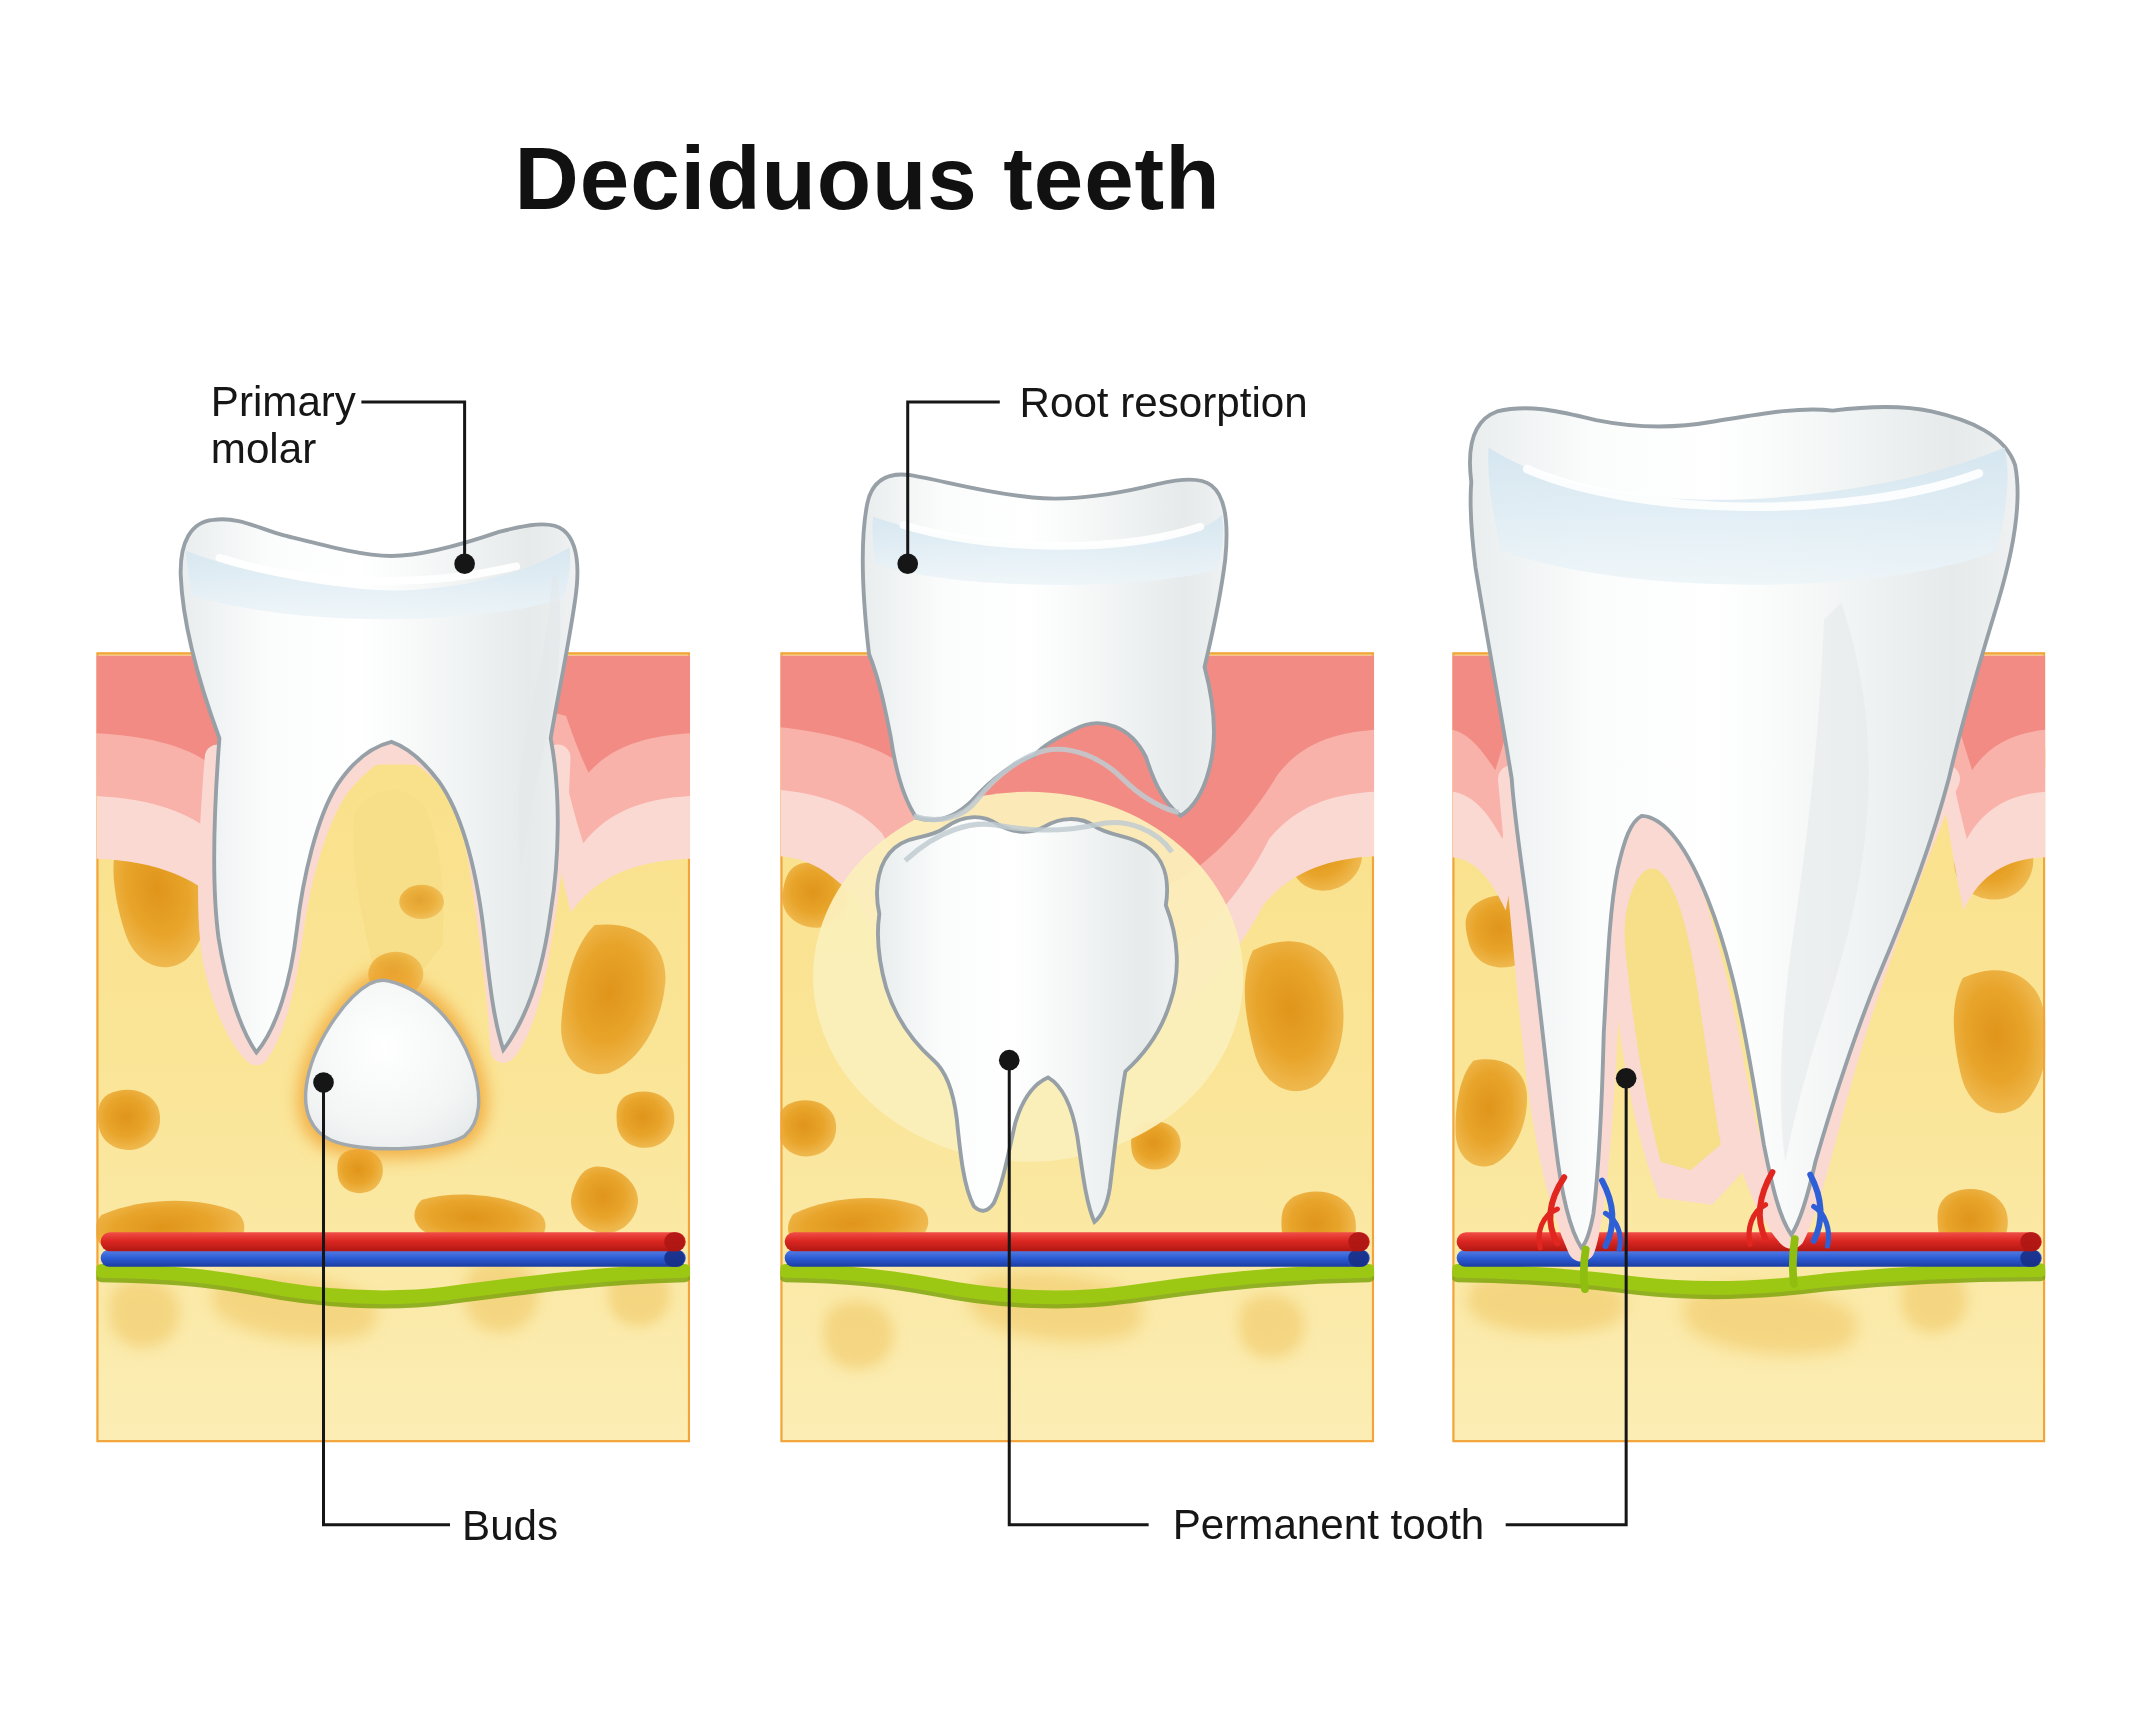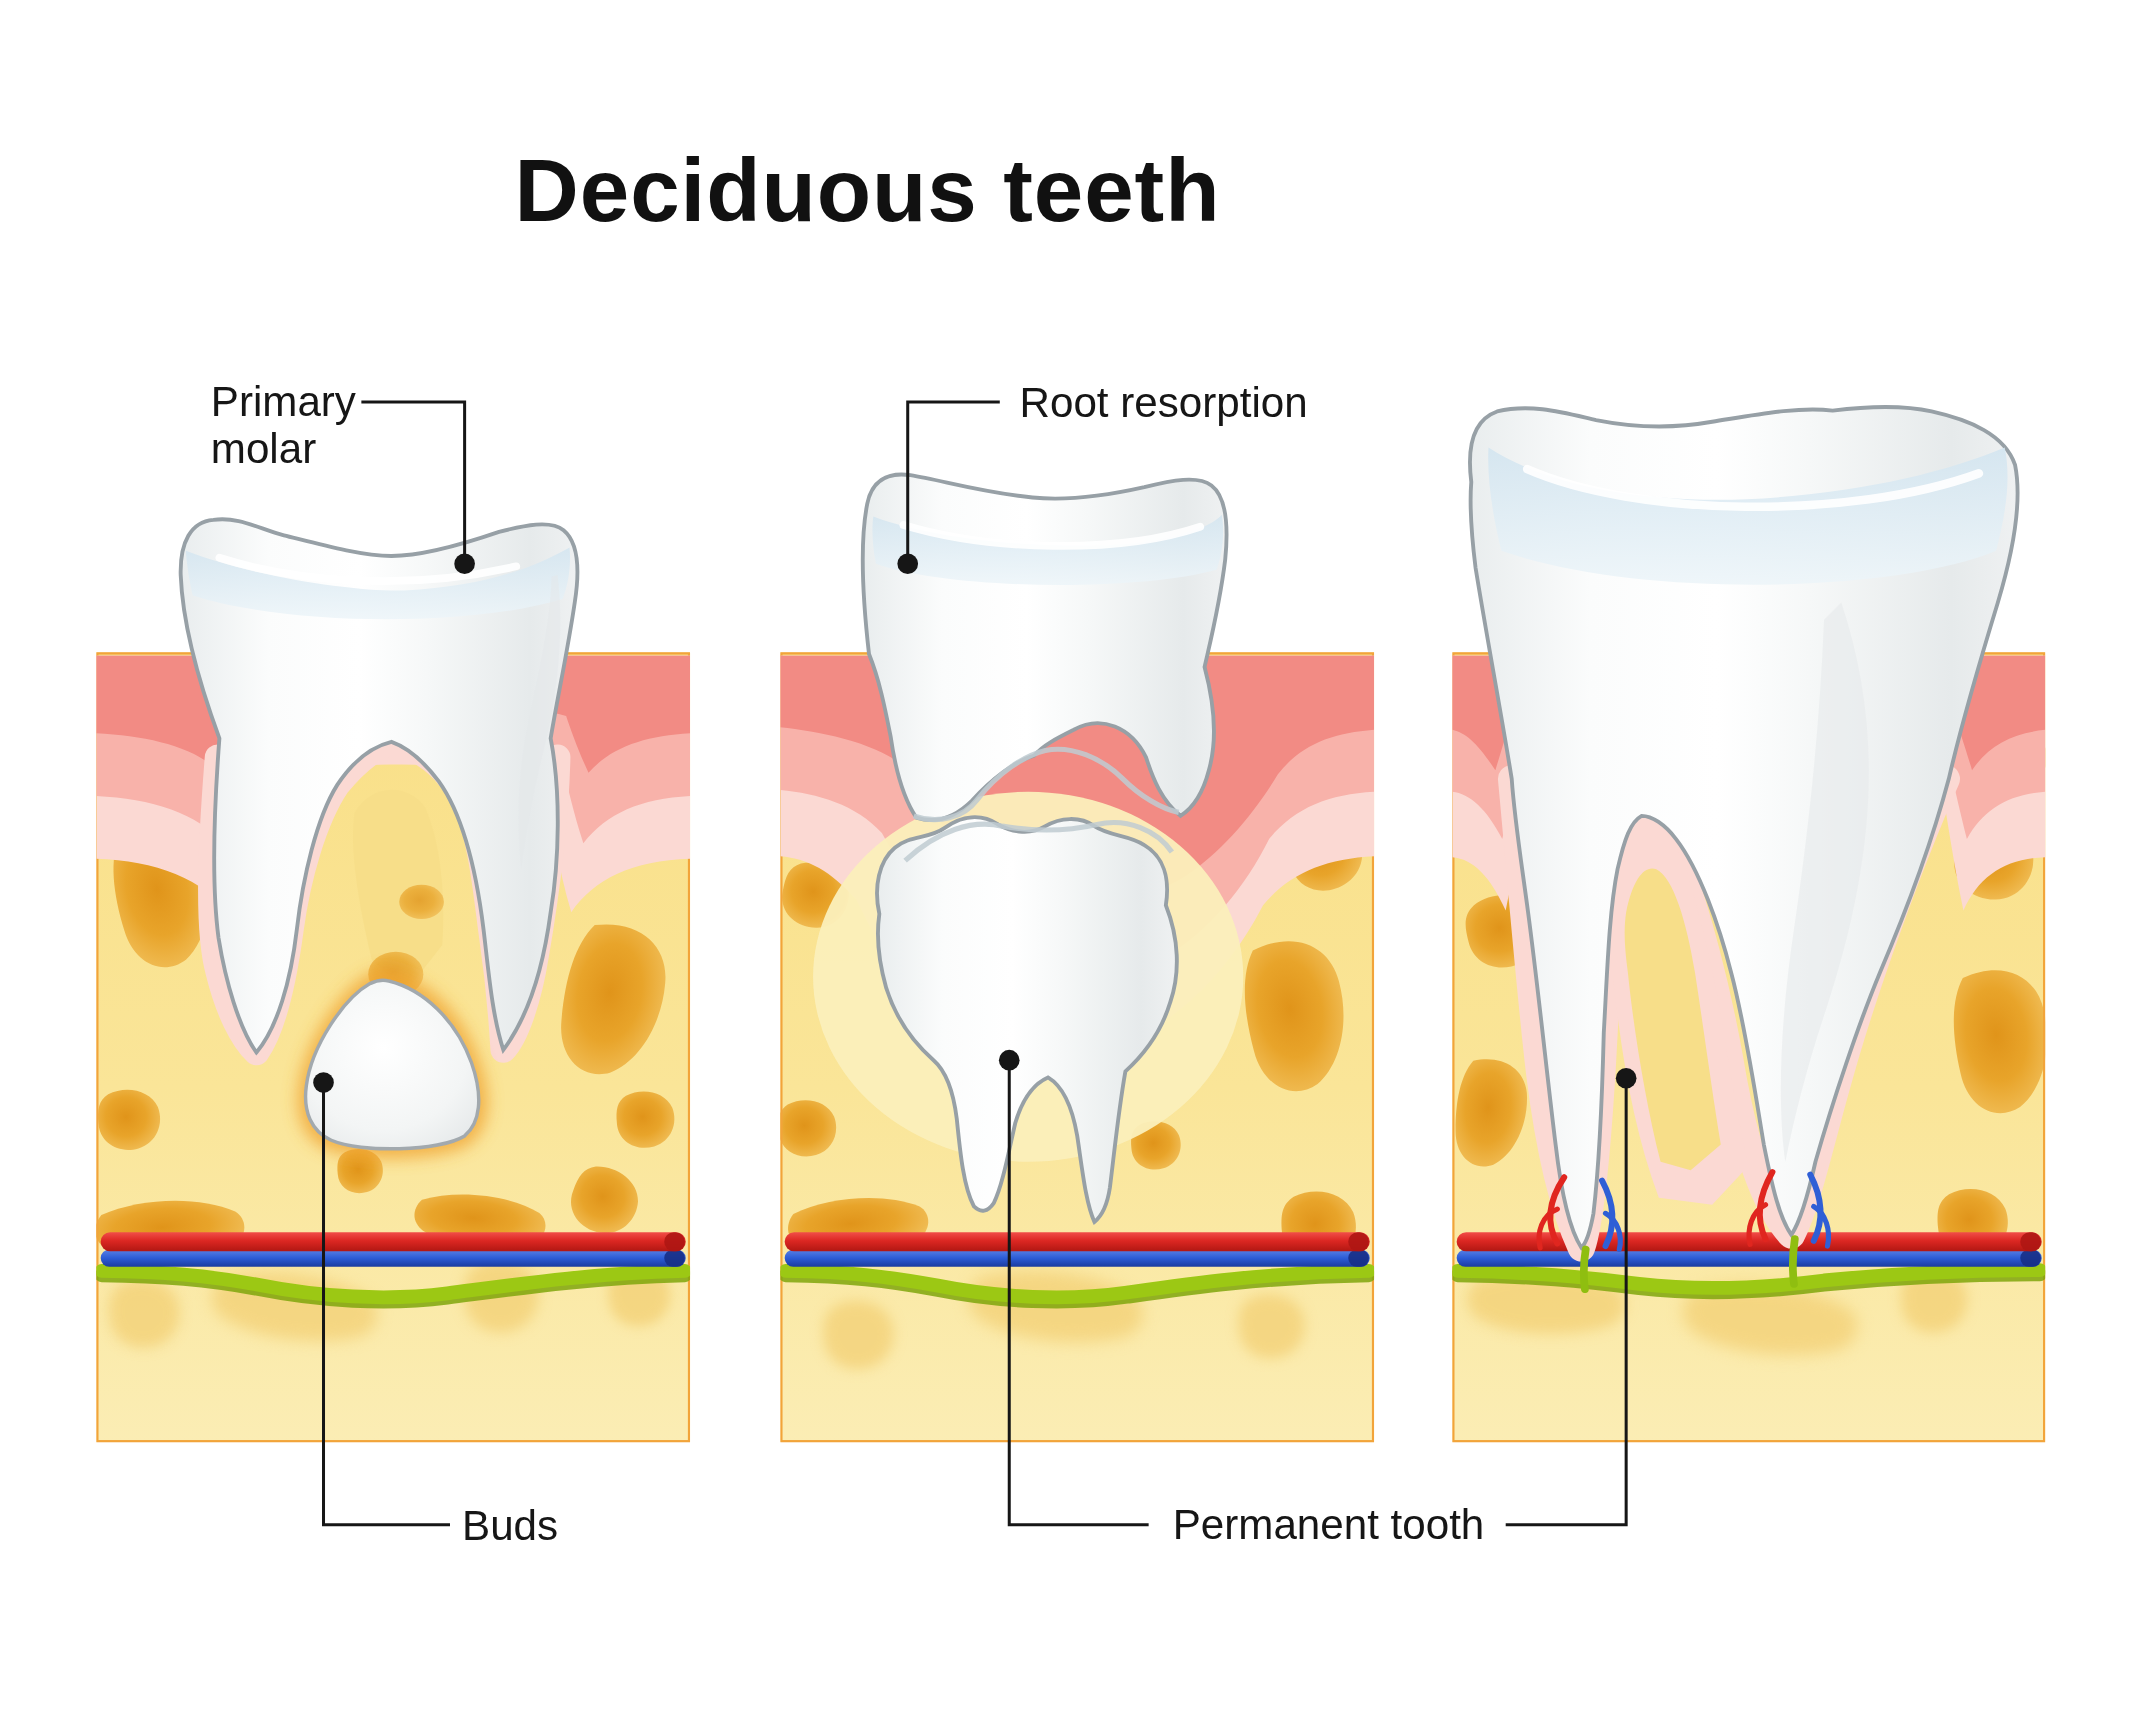--- a/index.html
+++ b/index.html
@@ -1,17 +1,17 @@
 <!DOCTYPE html>
 <html style="font-size:13.8px"><head>
 <meta charset="utf-8">
 <style>
   html,body{margin:0;padding:0;background:#fff;}
   body{width:2151px;height:1716px;position:relative;font-family:"Liberation Sans",sans-serif;overflow:hidden;}
-  #title{position:absolute;top:139px;left:0;width:1735px;text-align:center;margin:0;
+  #title{position:absolute;top:127px;left:0;width:1735px;text-align:center;margin:0;
          font-size:89px;font-weight:700;letter-spacing:0.9px;color:#111;}
   svg{position:absolute;left:0;top:0;}
   .lbl{fill:#161616;font-size:49px;font-family:"Liberation Sans",sans-serif;}
   .leader{fill:none;stroke:#161616;stroke-width:3.5px;}
   .toothline{stroke:#97A0A6;stroke-width:4.5px;}
   .fadeblob{opacity:.6;}
 </style>
 </head>
 <body>
 

